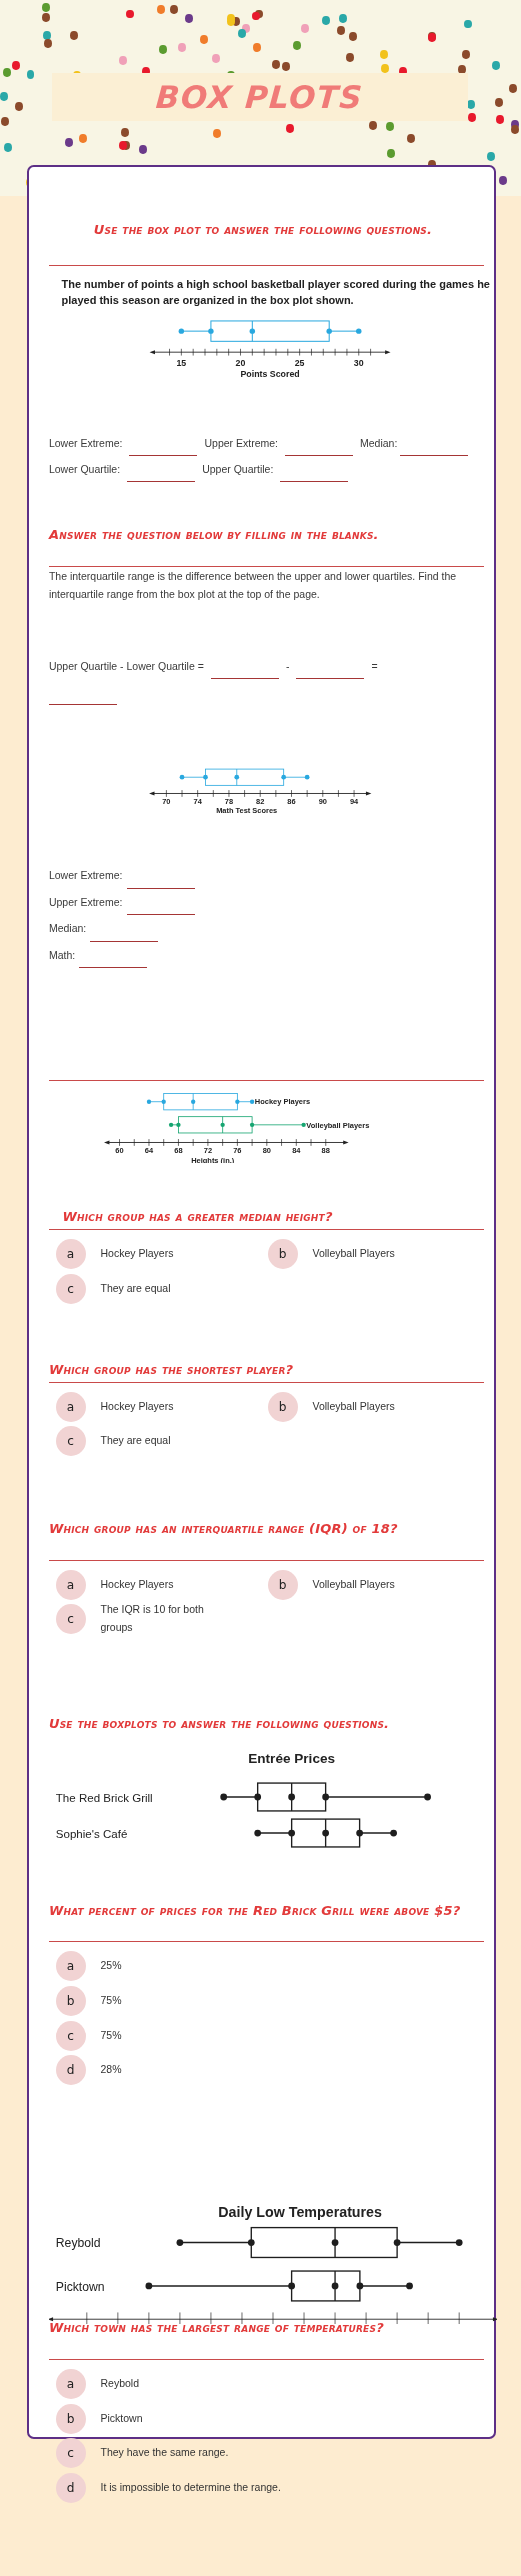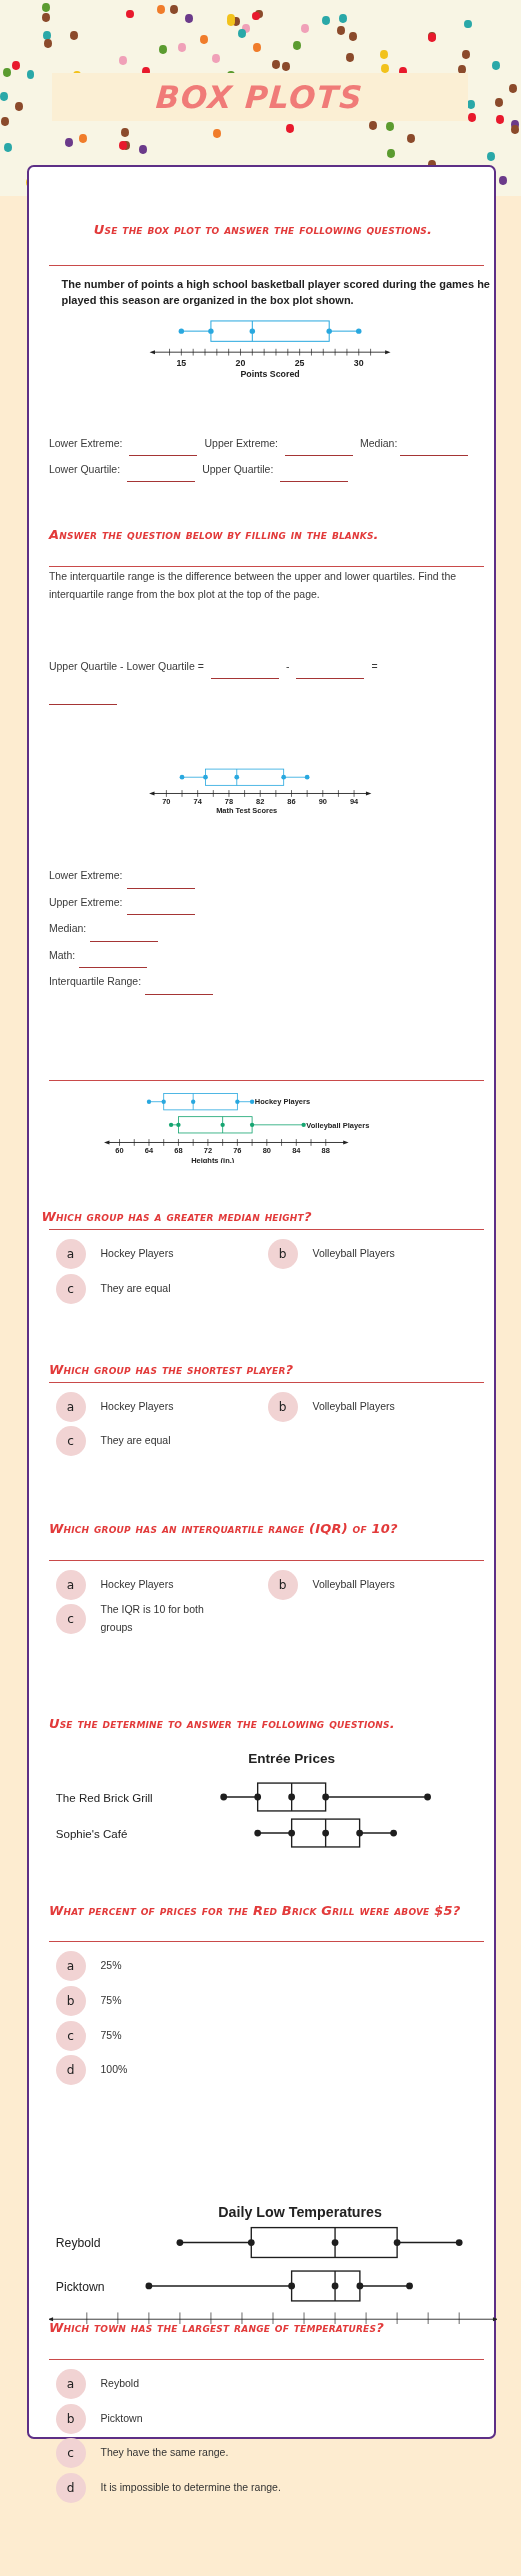--- a/index.html
+++ b/index.html
@@ -293,21 +293,20 @@
         <text x="308.46153846153845" y="79" text-anchor="middle" font-size="11" font-weight="bold" fill="#222">94</text>
       </g>
       <text x="150" y="93" text-anchor="middle" font-size="11" font-weight="bold" fill="#222">Math Test Scores</text>
     </svg>
 
   <div class="abs body-text" style="left:20.4px;top:695px;width:272px;line-height:26.5px;">
     <div><span>Lower Extreme:</span><span class="blank"></span></div>
     <div><span>Upper Extreme:</span><span class="blank"></span></div>
     <div><span>Median:</span><span class="blank"></span></div>
     <div><span>Math:</span><span class="blank"></span></div>
-    <div><span>Interquartile Range:</span><span class="blank"></span></div>
   </div>
 
   <div class="rule" style="top:913px;"></div>
   <svg class="abs" style="left:75px;top:921px;" width="299" height="75" id="plot3" viewBox="0 0 440 110">
       <g>
         <line x1="66.19354838709677" x2="87.87096774193549" y1="20" y2="20" stroke="#29a8df" stroke-width="1.2"></line>
         <line x1="196.25806451612902" x2="217.93548387096774" y1="20" y2="20" stroke="#29a8df" stroke-width="1.2"></line>
         <rect x="87.87096774193549" y="8" width="108.38709677419354" height="24" fill="none" stroke="#29a8df" stroke-width="1.2"></rect>
         <line x1="131.22580645161293" x2="131.22580645161293" y1="8" y2="32" stroke="#29a8df" stroke-width="1.2"></line>
         <circle cx="66.19354838709677" cy="20" r="3.2" fill="#29a8df"></circle>
@@ -354,21 +353,21 @@
         <text x="152.90322580645162" y="95" text-anchor="middle" font-size="11" font-weight="bold" fill="#222">72</text>
         <text x="196.25806451612902" y="95" text-anchor="middle" font-size="11" font-weight="bold" fill="#222">76</text>
         <text x="239.61290322580643" y="95" text-anchor="middle" font-size="11" font-weight="bold" fill="#222">80</text>
         <text x="282.96774193548384" y="95" text-anchor="middle" font-size="11" font-weight="bold" fill="#222">84</text>
         <text x="326.3225806451613" y="95" text-anchor="middle" font-size="11" font-weight="bold" fill="#222">88</text>
       </g>
       <text x="160" y="110" text-anchor="middle" font-size="11" font-weight="bold" fill="#222">Heights (in.)</text>
     </svg>
 
   <div id="q0">
-      <div class="abs hand" style="left: 13px; top: 1041px; width: 421px;">Which group has a greater median height?</div>
+      <div class="abs hand" style="left: 34px; top: 1041px; width: 421px;">Which group has a greater median height?</div>
       <div class="rule" style="top: 1062px;"></div>
       <div class="opt" style="left: 27px; top: 1072px;">
         <div class="bubble">a</div>
         <div class="opt-label" style="">Hockey Players</div>
       </div>
       <div class="opt" style="left: 239px; top: 1072px;">
         <div class="bubble">b</div>
         <div class="opt-label" style="">Volleyball Players</div>
       </div>
       <div class="opt" style="left: 27px; top: 1107px;">
@@ -386,37 +385,37 @@
       <div class="opt" style="left: 239px; top: 1225px;">
         <div class="bubble">b</div>
         <div class="opt-label" style="">Volleyball Players</div>
       </div>
       <div class="opt" style="left: 27px; top: 1259px;">
         <div class="bubble">c</div>
         <div class="opt-label" style="">They are equal</div>
       </div>
     </div>
   <div id="q2">
-      <div class="abs hand" style="left: 20.4px; top: 1353px; width: 421px;">Which group has an  interquartile range (IQR) of 10?</div>
+      <div class="abs hand" style="left: 20.4px; top: 1353px; width: 421px;">Which group has an  interquartile range (IQR) of 18?</div>
       <div class="rule" style="top: 1393px;"></div>
       <div class="opt" style="left: 27px; top: 1403px;">
         <div class="bubble">a</div>
         <div class="opt-label" style="">Hockey Players</div>
       </div>
       <div class="opt" style="left: 239px; top: 1403px;">
         <div class="bubble">b</div>
         <div class="opt-label" style="">Volleyball Players</div>
       </div>
       <div class="opt" style="left: 27px; top: 1437px;">
         <div class="bubble">c</div>
         <div class="opt-label" style="width:115px;">The IQR is 10 for both groups</div>
       </div>
     </div>
 
-  <div class="abs hand" style="left:20.4px;top:1548px;width:407px;">Use the determine to answer the following questions.</div>
+  <div class="abs hand" style="left:20.4px;top:1548px;width:407px;">Use the boxplots to answer the following questions.</div>
   <svg class="abs" style="left:20.4px;top:1579px;" width="435" height="102" id="plot4" viewBox="0 0 640 150">
       <text x="357" y="25" text-anchor="middle" font-size="20" font-weight="bold" fill="#222">Entrée Prices</text>
       <g>
         <line x1="257" x2="307" y1="75" y2="75" stroke="#1e1e1e" stroke-width="2"></line>
         <line x1="407" x2="557" y1="75" y2="75" stroke="#1e1e1e" stroke-width="2"></line>
         <rect x="307" y="54.5" width="100" height="41" fill="none" stroke="#1e1e1e" stroke-width="2"></rect>
         <line x1="357" x2="357" y1="54.5" y2="95.5" stroke="#1e1e1e" stroke-width="2"></line>
         <circle cx="257" cy="75" r="5" fill="#1e1e1e"></circle>
         <circle cx="307" cy="75" r="5" fill="#1e1e1e"></circle>
         <circle cx="357" cy="75" r="5" fill="#1e1e1e"></circle>
@@ -475,21 +474,21 @@
       <div class="opt" style="left: 27px; top: 1819px;">
         <div class="bubble">b</div>
         <div class="opt-label" style="">75%</div>
       </div>
       <div class="opt" style="left: 27px; top: 1854px;">
         <div class="bubble">c</div>
         <div class="opt-label" style="">75%</div>
       </div>
       <div class="opt" style="left: 27px; top: 1888px;">
         <div class="bubble">d</div>
-        <div class="opt-label" style="">100%</div>
+        <div class="opt-label" style="">28%</div>
       </div>
     </div>
 
   <svg class="abs" style="left:20.4px;top:2028px;" width="448" height="129" id="plot5" viewBox="0 0 660 190">
       <text x="370" y="32" text-anchor="middle" font-size="21" font-weight="bold" fill="#222">Daily Low Temperatures</text>
       <g>
         <line x1="192.85714285714283" x2="298" y1="70" y2="70" stroke="#1e1e1e" stroke-width="2"></line>
         <line x1="512.8571428571429" x2="604.2857142857143" y1="70" y2="70" stroke="#1e1e1e" stroke-width="2"></line>
         <rect x="298" y="48" width="214.8571428571429" height="44" fill="none" stroke="#1e1e1e" stroke-width="2"></rect>
         <line x1="421.42857142857144" x2="421.42857142857144" y1="48" y2="92" stroke="#1e1e1e" stroke-width="2"></line>

